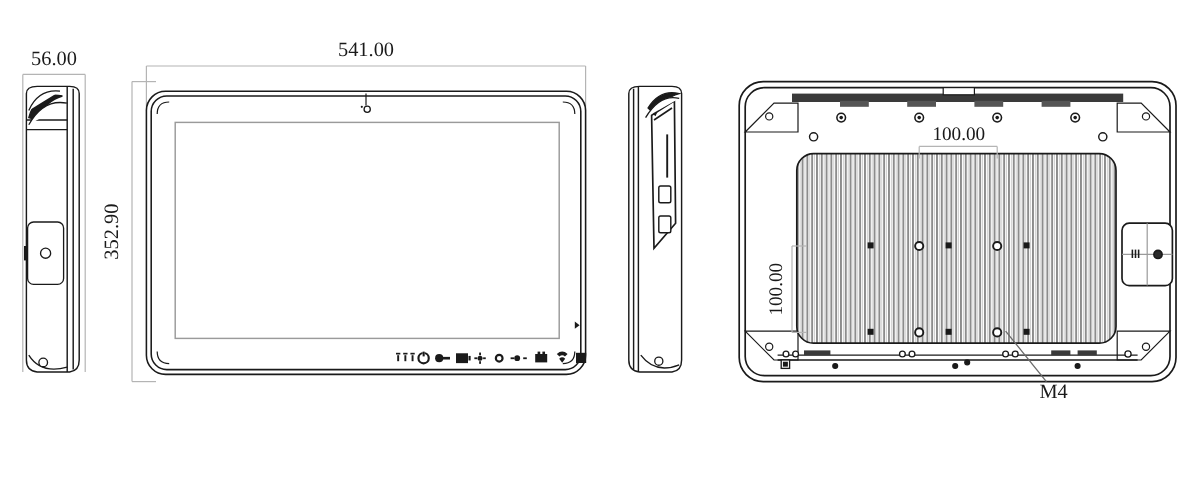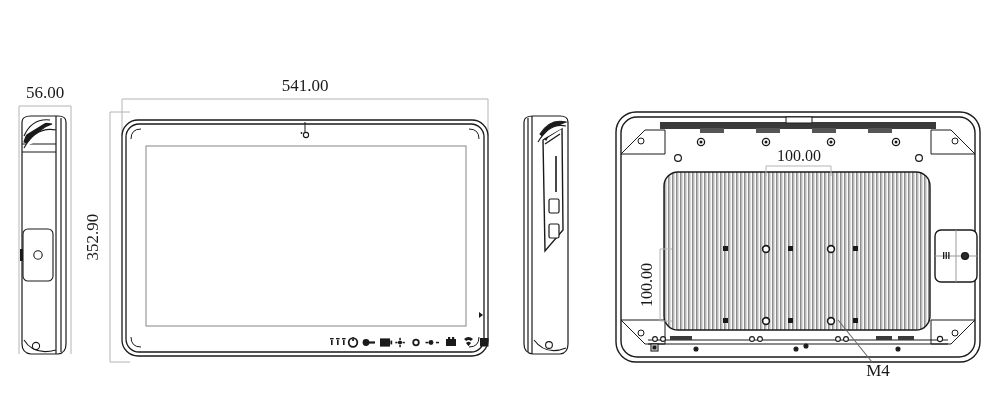--- a/index.html
+++ b/index.html
@@ -1,18 +1,18 @@
 <!DOCTYPE html>
 <html><head>
 <meta charset="utf-8">
 <style>
   html,body{margin:0;padding:0;background:#fff;}
   body{width:1000px;height:400px;position:relative;overflow:hidden;
        font-family:"Liberation Serif",serif;color:#000;}
-  .stage{position:absolute;inset:0;margin-top:44px;}
+  .stage{position:absolute;inset:0;}
   svg{display:block;}
   .dimtxt{font-family:"Liberation Serif",serif;font-size:17px;fill:#1a1a1a;}
   .dimtxt-sm{font-family:"Liberation Serif",serif;font-size:16px;fill:#1a1a1a;}
   .m4txt{font-family:"Liberation Serif",serif;font-size:17px;fill:#1a1a1a;}
 </style>
 </head>
 <body>
 
 <div class="stage">
 <svg width="1000" height="400" viewBox="0 0 1000 400" xmlns="http://www.w3.org/2000/svg">

